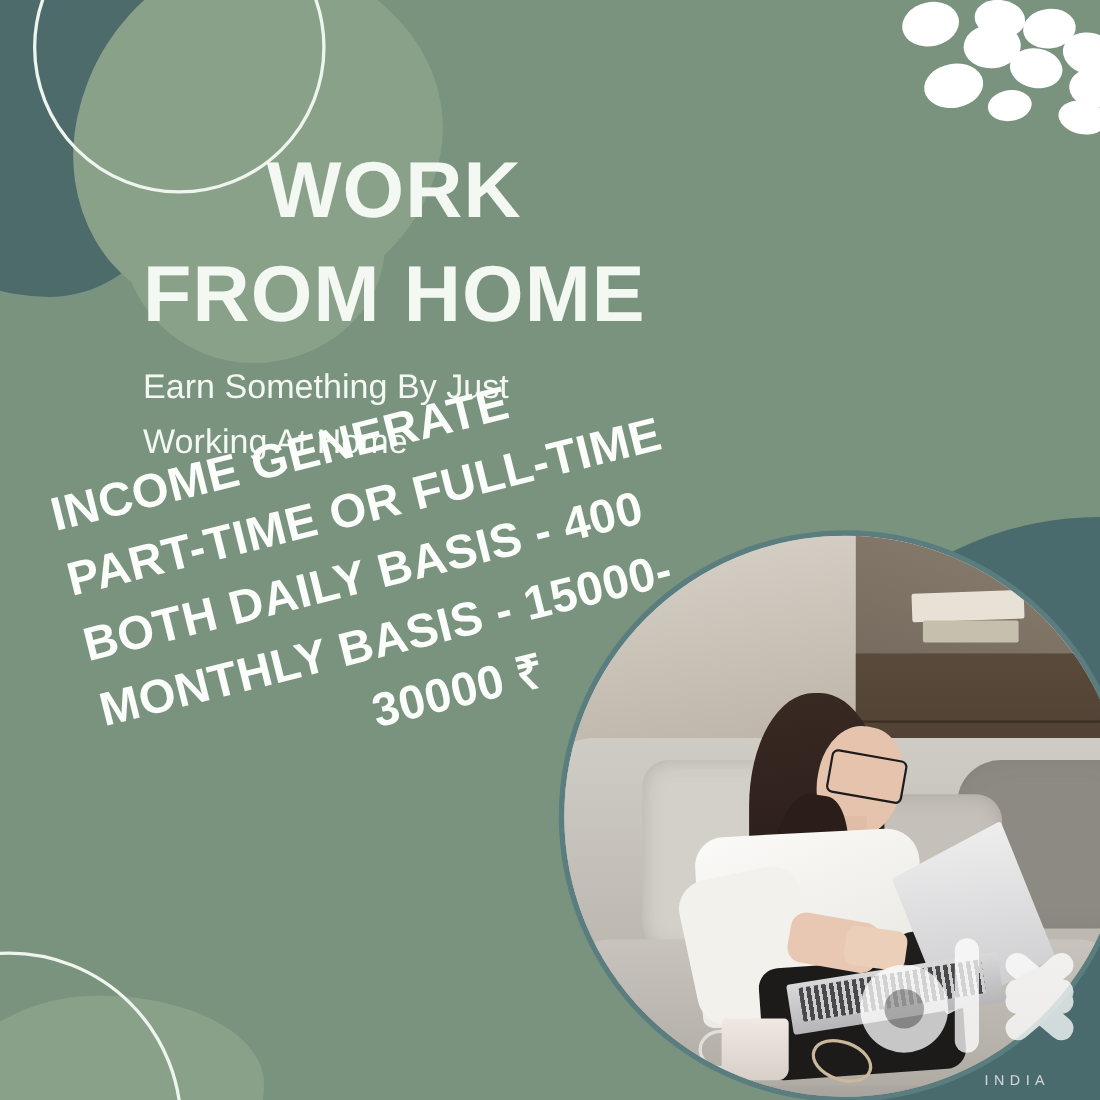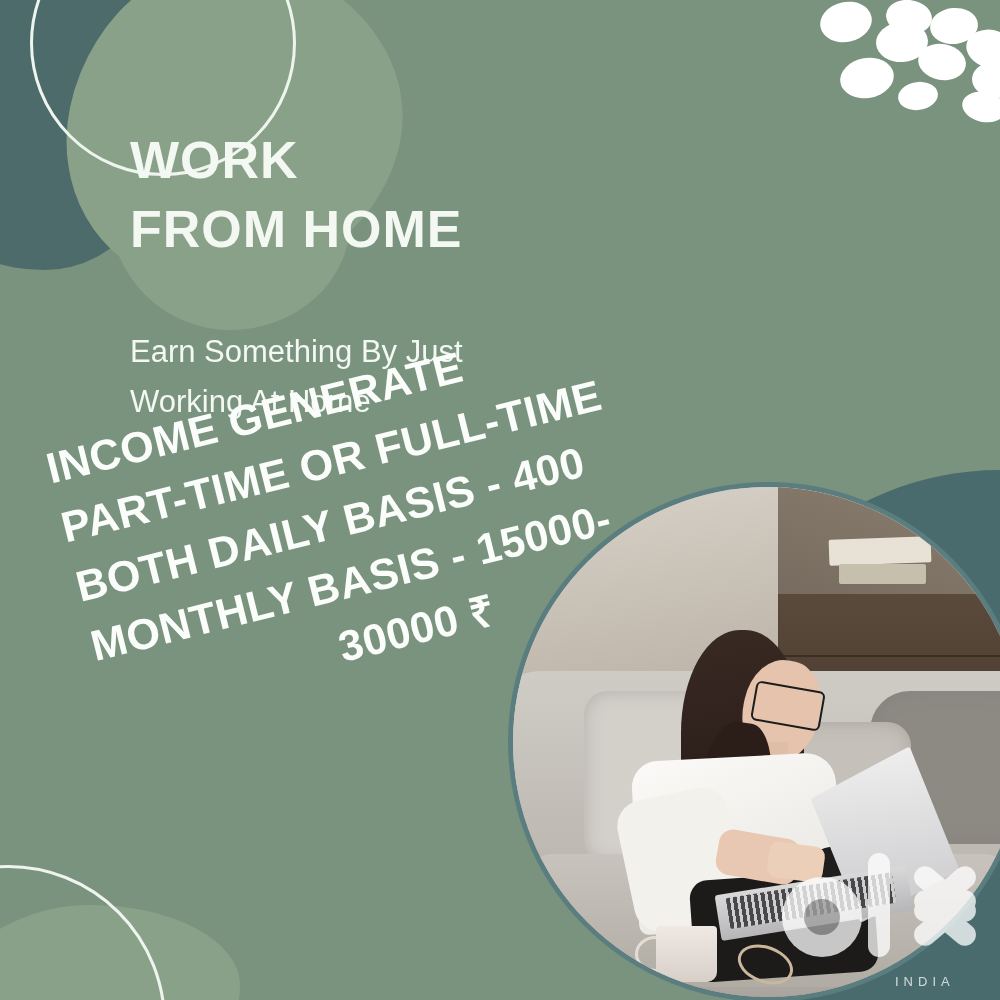--- a/index.html
+++ b/index.html
@@ -80,25 +80,26 @@
     position:absolute;
     background:#ffffff;
     border-radius:50%;
   }
 
   
   .headline{
     position:absolute;
     left:130px;top:126px;
     color:#f3f8f2;
-    font-size:52px;
+    font-size:72px;
     font-weight:bold;
     letter-spacing:1px;
     line-height:1.32;
     white-space:pre-line;
+    text-align:center;
   }
   .subhead{
     position:absolute;
     left:130px;top:327px;
     color:#f3f8f2;
     font-size:31px;
     font-weight:500;
     line-height:1.62;
     white-space:pre-line;
   }

